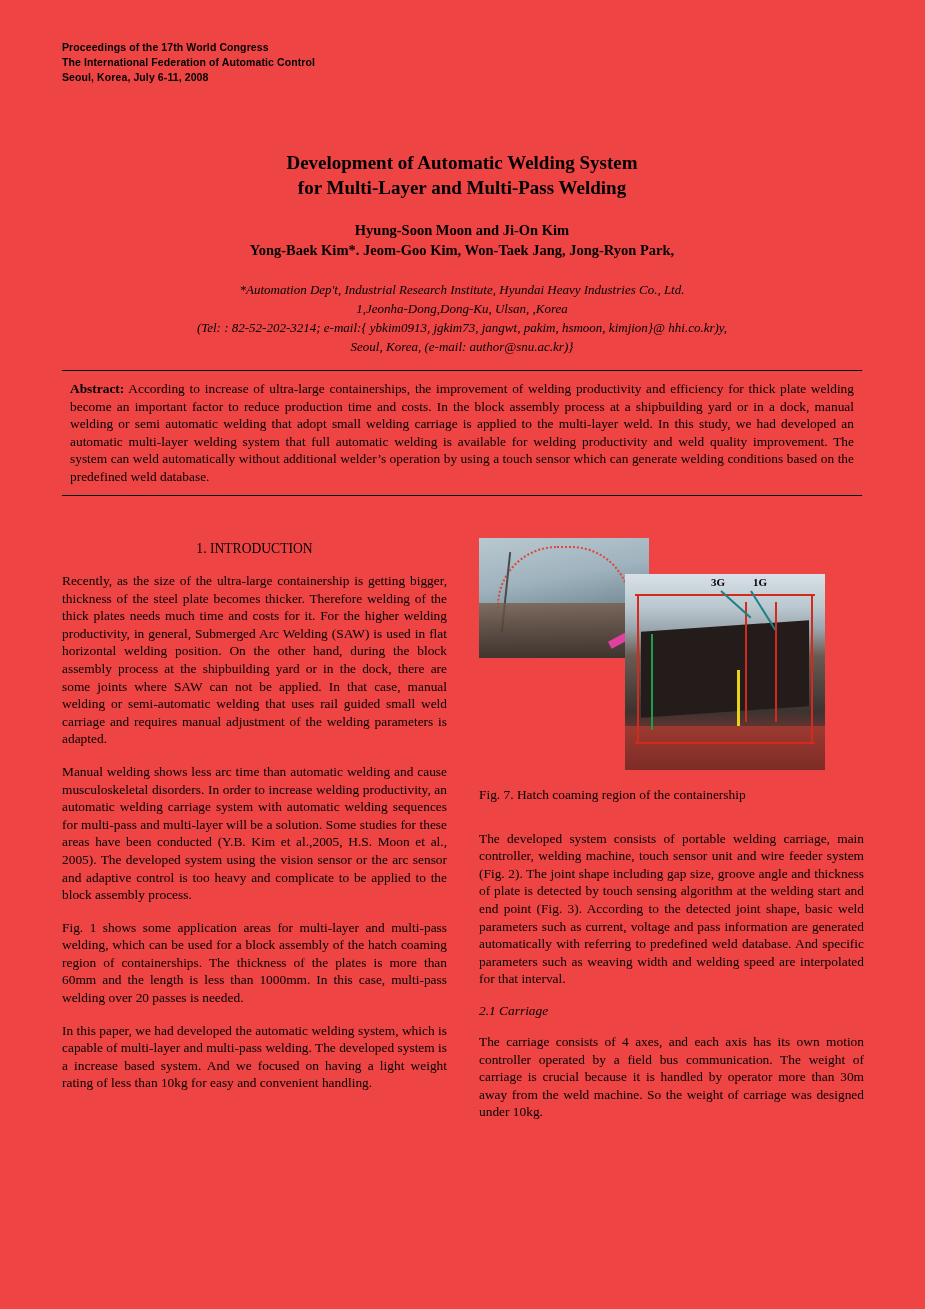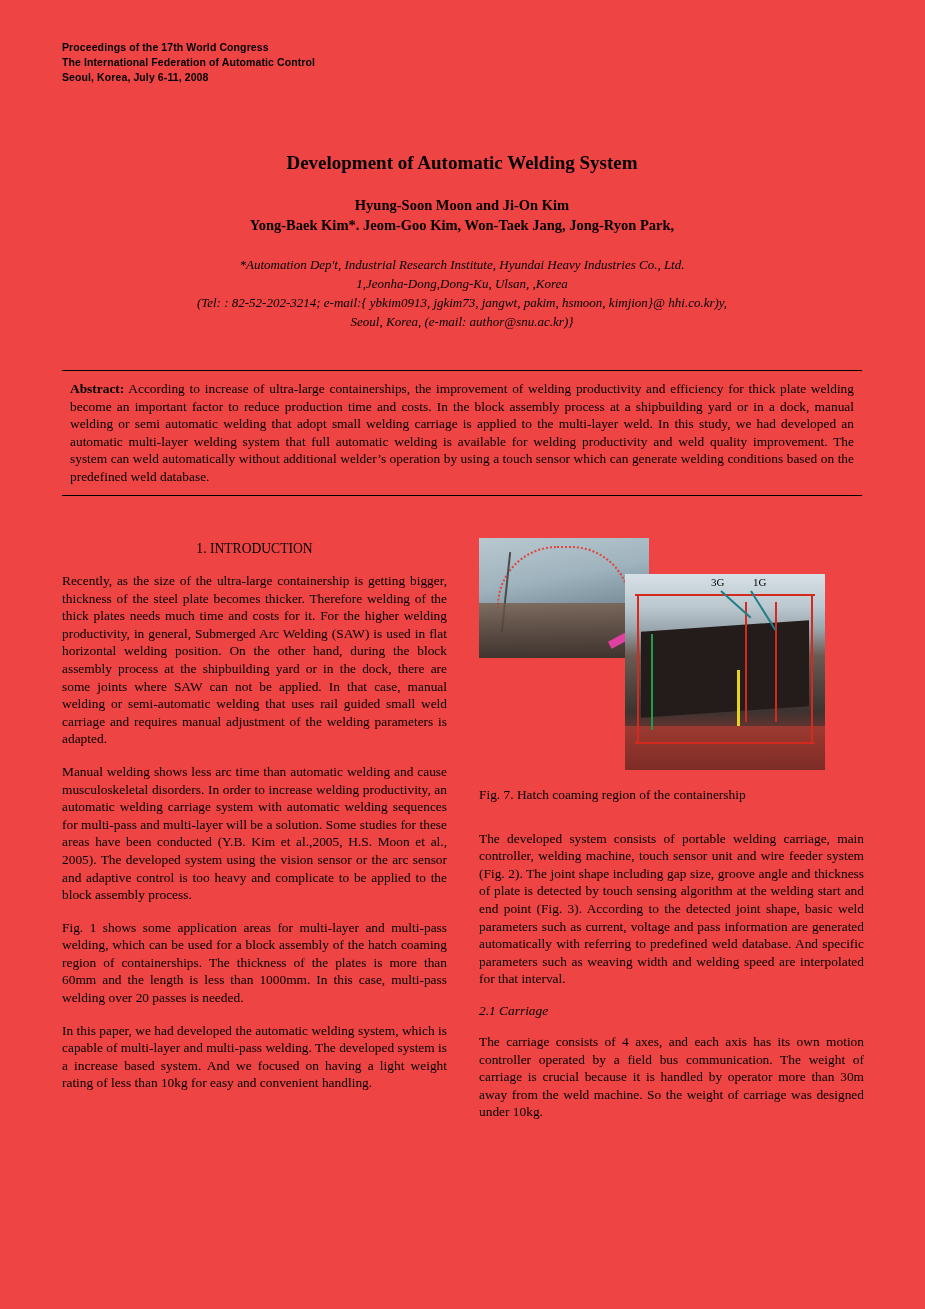--- a/index.html
+++ b/index.html
@@ -192,38 +192,39 @@
     background: #1f7f86;
   }
   .ov-yellow {
     position: absolute;
     background: #e8d21a;
   }
   .lbl {
     position: absolute;
     font-family: "Liberation Serif", serif;
     font-size: 11px;
-    font-weight: normal;
+    font-weight: bold;
     color: #000;
   }
 </style>
 </head>
 <body>
 
 <div class="page">
 
   <div class="header-block">
     <div>Proceedings of the 17th World Congress</div>
     <div>The International Federation of Automatic Control</div>
     <div>Seoul, Korea, July 6-11, 2008</div>
   </div>
 
   <div class="title-block">
     <div class="paper-title">
       <div>Development of Automatic Welding System</div>
+      <div>for Multi-Layer and Multi-Pass Welding</div>
     </div>
     <div class="authors">
       <div>Hyung-Soon Moon and Ji-On Kim</div>
       <div>Yong-Baek Kim*. Jeom-Goo Kim, Won-Taek Jang, Jong-Ryon Park,</div>
     </div>
     <div class="affiliation">
       <div>*Automation Dep't, Industrial Research Institute, Hyundai Heavy Industries Co., Ltd.</div>
       <div>1,Jeonha-Dong,Dong-Ku, Ulsan, ,Korea</div>
       <div>(Tel: : 82-52-202-3214; e-mail:{ ybkim0913, jgkim73, jangwt, pakim, hsmoon, kimjion}@ hhi.co.kr)y,</div>
       <div>Seoul, Korea, (e-mail: author@snu.ac.kr)}</div>

